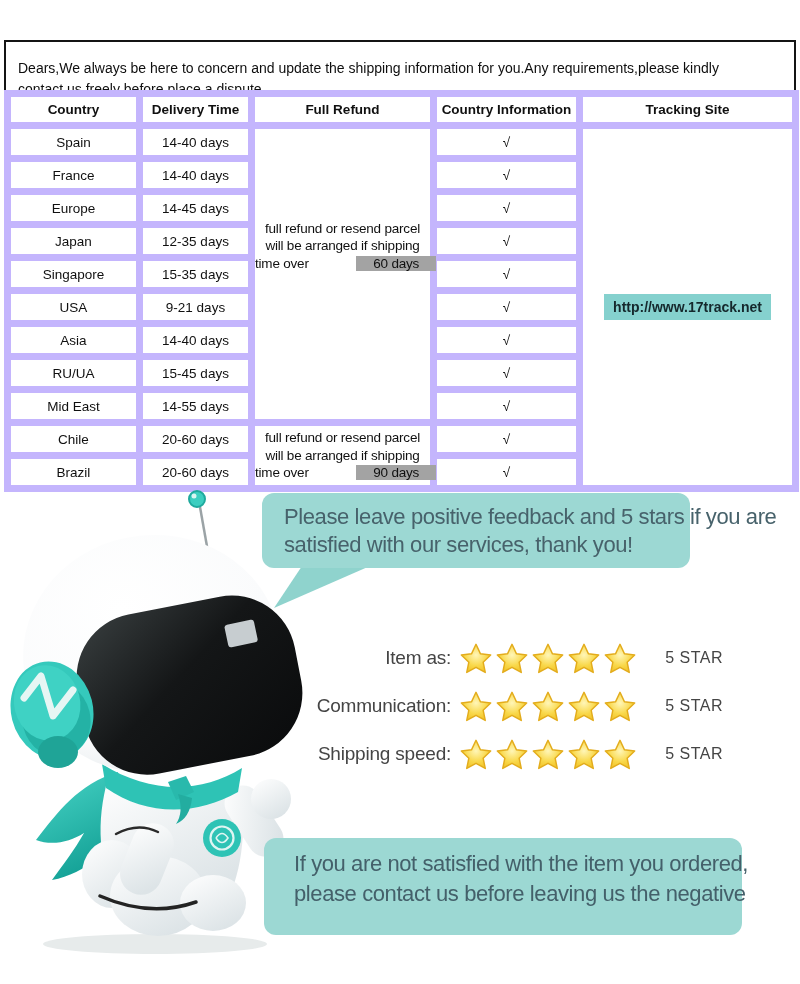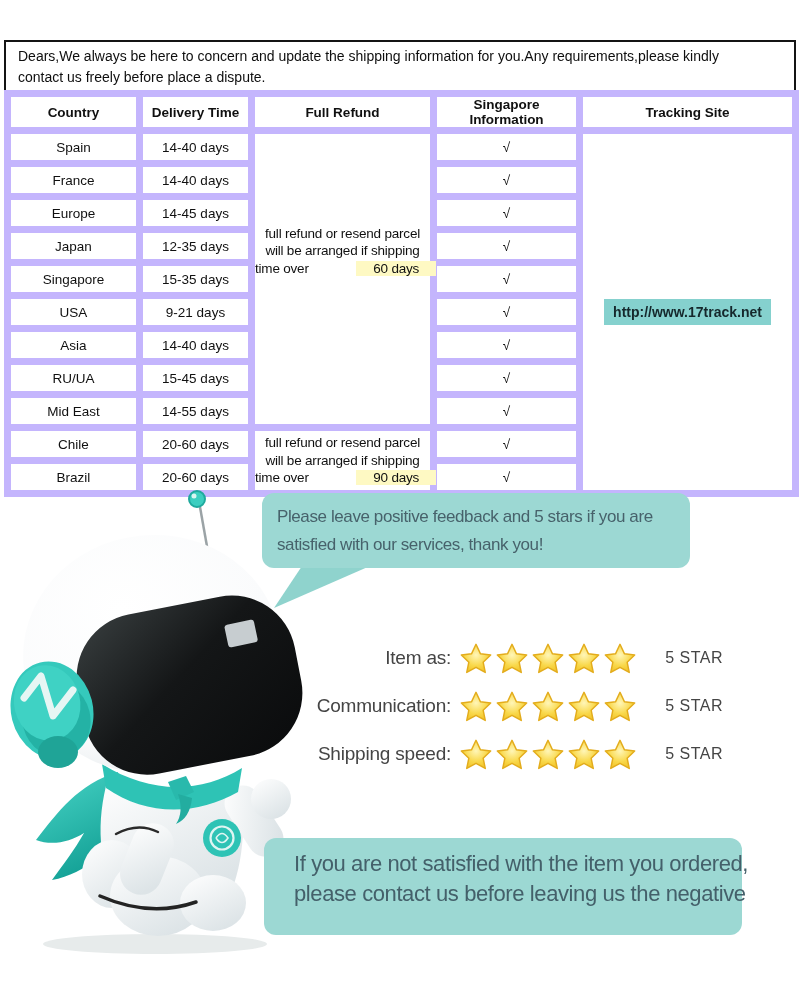--- a/index.html
+++ b/index.html
@@ -5,52 +5,52 @@
   html,body { margin:0; padding:0; }
   body {
     width:800px; height:984px; position:relative; background:#ffffff;
     font-family:"Liberation Sans", sans-serif; overflow:hidden;
   }
 
   
   .info-box {
     position:absolute; left:4px; top:40px; width:792px; box-sizing:border-box;
     border:2px solid #141414; border-bottom:none;
-    padding:4px 12px 2px; background:#fff;
+    padding:16px 12px 2px; background:#fff;
     font-size:14px; line-height:21px; color:#0e0e0e;
   }
   .info-box div { white-space:nowrap; }
 
   
   table.shipping {
     position:absolute; left:4px; top:90px; width:788px;
     border-collapse:collapse; table-layout:fixed;
     border:2px solid #141414; background:#fff;
   }
   table.shipping th, table.shipping td {
     border:7px solid #c4b5fd; text-align:center; vertical-align:middle;
     color:#101010; padding:0; overflow:visible;
   }
   table.shipping th { height:25px; font-size:13.5px; font-weight:bold; }
   table.shipping td { height:26px; font-size:13.5px; }
   td.refund-cell { text-align:left; padding:0 8px; font-size:13px; line-height:17.5px; letter-spacing:-0.2px; }
   .refund-lines div { white-space:nowrap; }
   .refund-offset { position:relative; top:-28px; }
-  .hl-yellow { background:#fef9c3; padding:0 17px;margin-left:44px; }
+  .hl-yellow { background:#a3a3a3; padding:0 17px;margin-left:44px; }
   .site-chip {
     display:inline-block; background:#85D1CE; color:#15282c;
     font-size:14px; padding:5px 9px; white-space:nowrap;font-weight:bold;
   }
   .check { font-size:14px; }
 
   
   .bubble {
     position:absolute; left:262px; top:493px; width:428px; height:75px;
     box-sizing:border-box; background:#9CD8D3; border-radius:12px;
-    padding:10px 0 0 15px; color:#47626B; font-size:17px;
+    padding:10px 0 0 22px; color:#47626B; font-size:22px;
     letter-spacing:-0.4px; line-height:28px; z-index:2;
   }
   .bubble div { white-space:nowrap; }
   .bubble-tail { position:absolute; left:262px; top:564px; z-index:1; }
 
   
   .rating-row {
     position:absolute; right:77px; height:34px;
     display:flex; align-items:center; justify-content:space-between;
   }
@@ -97,21 +97,21 @@
       <col style="width:112px">
       <col style="width:182px">
       <col style="width:146px">
       <col style="width:216px">
     </colgroup>
   <tbody>
       <tr>
     <th>Country</th>
     <th>Delivery Time</th>
     <th>Full Refund</th>
-    <th>Singapore Information</th>
+    <th>Country Information</th>
     <th>Tracking Site</th>
   </tr>
   <tr>
     <td>Spain</td>
     <td>14-40 days</td>
     <td class="refund-cell" rowspan="9">
       <div class="refund-lines refund-offset">
         <div>full refund or resend parcel</div>
         <div>will be arranged if shipping</div>
         <div><span>time over </span><span class="hl-yellow">60 days</span></div>

